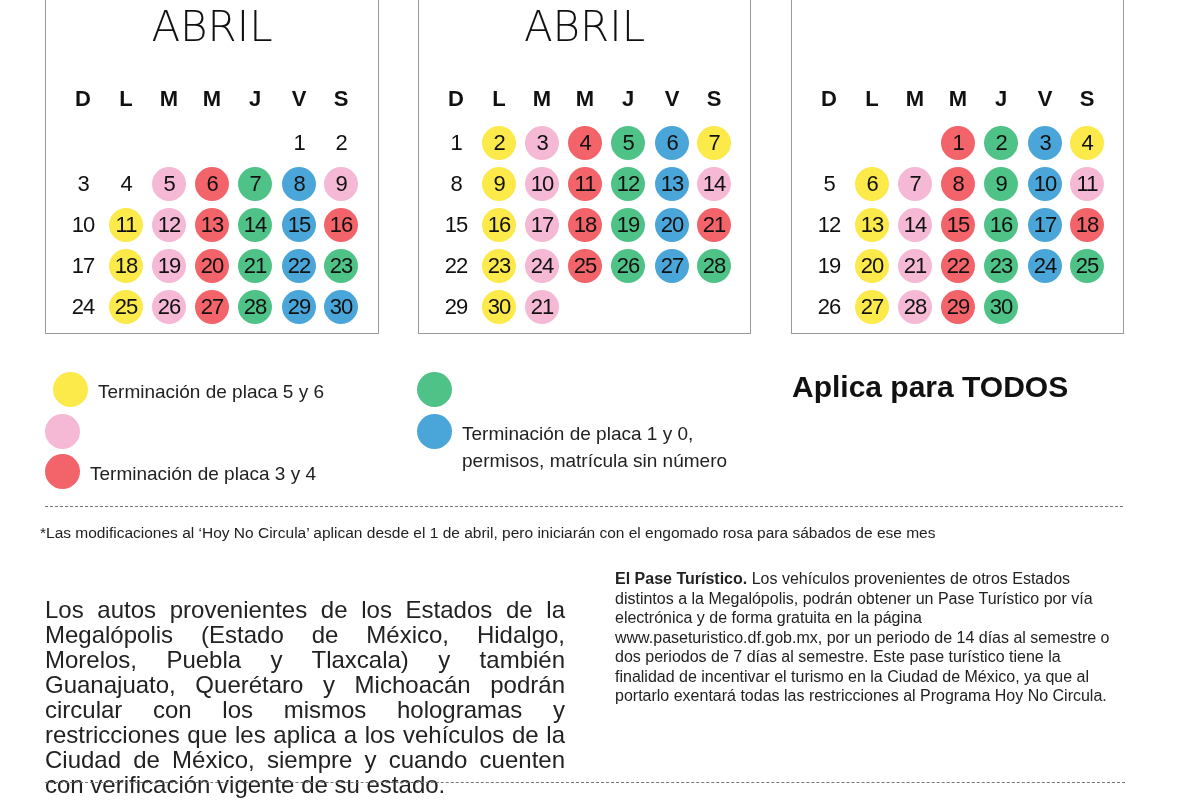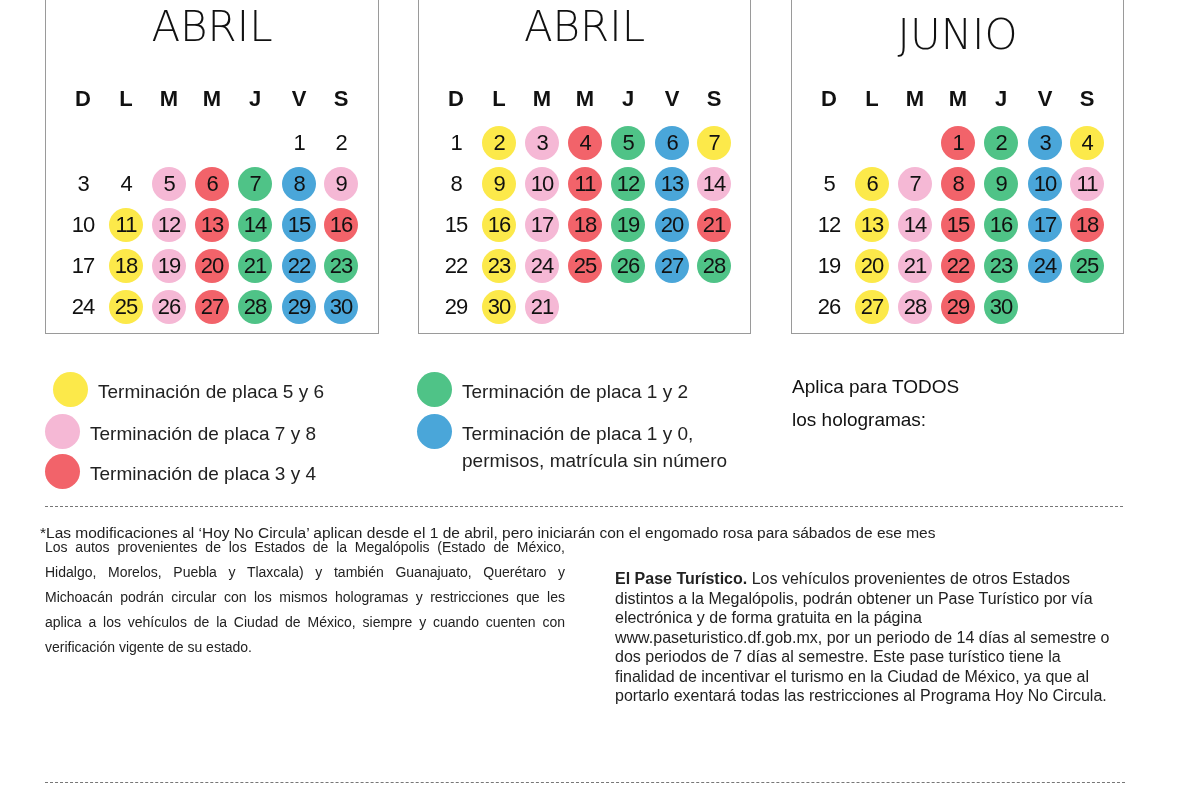--- a/index.html
+++ b/index.html
@@ -12,25 +12,25 @@
                font-size: 42px; letter-spacing: 0px; color: #111; }
   .dow-row { position: absolute; left: 0; top: 88px; width: 100%; height: 30px; }
   .dow { position: absolute; width: 34px; text-align: center; font-weight: bold;
          font-size: 22px; font-family: "Liberation Sans", sans-serif; }
   .day { position: absolute; width: 34px; height: 34px; border-radius: 50%;
          text-align: center; line-height: 34px; font-size: 22px;
          font-family: "Liberation Sans", sans-serif; color: #111; letter-spacing: -1px; }
   .legend-item { position: absolute; display: flex; align-items: flex-start; }
   .legend-dot { width: 35px; height: 35px; border-radius: 50%; flex: 0 0 35px; margin-right: 10px; margin-top: -6px; }
   .legend-text { font-size: 19px; line-height: 27px; color: #222; }
-  .hologram-note { position: absolute; left: 792px; top: 370px; font-weight: normal;
-                   font-size: 19px; line-height: 33px; color: #111; }
+  .hologram-note { position: absolute; left: 792px; top: 370px; font-weight: bold;
+                   font-size: 30px; line-height: 33px; color: #111; }
   .dashed { position: absolute; left: 45px; width: 1078px; border-top: 1.5px dashed #777; height: 0; }
   .footnote { position: absolute; left: 40px; top: 524px; font-size: 15.5px; color: #222; }
-  .para-left { position: absolute; left: 45px; top: 535px; width: 520px; font-size: 14px;
+  .para-left { position: absolute; left: 45px; top: 597px; width: 520px; font-size: 24px;
                line-height: 25px; color: #222; text-align: justify; }
   .para-right { position: absolute; left: 615px; top: 569px; width: 500px; font-size: 16px;
                 line-height: 19.5px; color: #222; }
   .para-right b { font-weight: bold; }
 </style>
 </head>
 <body>
 
 <div class="cal-box" style="left:45px;width:334px;">
   <div class="cal-title" style="top:4px;">ABRIL</div>
@@ -115,21 +115,20 @@
       <span class="day" style="left: 149px; top: 251px; background: rgb(242, 99, 106);">25</span>
       <span class="day" style="left: 192px; top: 251px; background: rgb(79, 195, 135);">26</span>
       <span class="day" style="left: 236px; top: 251px; background: rgb(74, 166, 217);">27</span>
       <span class="day" style="left: 278px; top: 251px; background: rgb(79, 195, 135);">28</span>
       <span class="day" style="left: 20px; top: 292px; background: transparent;">29</span>
       <span class="day" style="left: 63px; top: 292px; background: rgb(252, 233, 74);">30</span>
       <span class="day" style="left: 106px; top: 292px; background: rgb(245, 184, 213);">21</span>
     </div>
 </div>
 <div class="cal-box" style="left:791px;width:333px;">
-  <div class="cal-title" style="top:12px;">JUNIO</div>
   <div class="dow-row">
       <span class="dow" style="left: 20px;">D</span>
       <span class="dow" style="left: 63px;">L</span>
       <span class="dow" style="left: 106px;">M</span>
       <span class="dow" style="left: 149px;">M</span>
       <span class="dow" style="left: 192px;">J</span>
       <span class="dow" style="left: 236px;">V</span>
       <span class="dow" style="left: 278px;">S</span>
     </div>
   <div class="days">
@@ -165,38 +164,35 @@
       <span class="day" style="left: 192px; top: 292px; background: rgb(79, 195, 135);">30</span>
     </div>
 </div>
 
 <div class="legend-item" style="left:53px;top:378px;">
   <span class="legend-dot" style="background:#fce94a;"></span>
   <span class="legend-text">Terminación de placa 5 y 6</span>
 </div>
 <div class="legend-item" style="left:45px;top:420px;">
   <span class="legend-dot" style="background:#f5b8d5;"></span>
-  <span class="legend-text">Terminación de placa 7 y 8</span>
 </div>
 <div class="legend-item" style="left:45px;top:460px;">
   <span class="legend-dot" style="background:#f2636a;"></span>
   <span class="legend-text">Terminación de placa 3 y 4</span>
 </div>
 <div class="legend-item" style="left:417px;top:378px;">
   <span class="legend-dot" style="background:#4fc387;"></span>
-  <span class="legend-text">Terminación de placa 1 y 2</span>
 </div>
 <div class="legend-item" style="left:417px;top:420px;width:330px;">
   <span class="legend-dot" style="background:#4aa6d9;"></span>
   <span class="legend-text" style="width:280px;">Terminación de placa 1 y 0, permisos, matrícula sin número</span>
 </div>
 
 <div class="hologram-note">
   <div>Aplica para TODOS</div>
-  <div>los hologramas:</div>
 </div>
 
 <div class="dashed" style="top:506px;"></div>
 <div class="footnote">*Las modificaciones al ‘Hoy No Circula’ aplican desde el 1 de abril, pero iniciarán con el engomado rosa para sábados de ese mes</div>
 
 <div class="para-left">Los autos provenientes de los Estados de la Megalópolis (Estado de México, Hidalgo, Morelos, Puebla y Tlaxcala) y también Guanajuato, Querétaro y Michoacán podrán circular con los mismos hologramas y restricciones que les aplica a los vehículos de la Ciudad de México, siempre y cuando cuenten con verificación vigente de su estado.</div>
 <div class="para-right">
   <b>El Pase Turístico.</b><span> Los vehículos provenientes de otros Estados distintos a la Megalópolis, podrán obtener un Pase Turístico por vía electrónica y de forma gratuita en la página www.paseturistico.df.gob.mx, por un periodo de 14 días al semestre o dos periodos de 7 días al semestre. Este pase turístico tiene la finalidad de incentivar el turismo en la Ciudad de México, ya que al portarlo exentará todas las restricciones al Programa Hoy No Circula.</span>
 </div>
 

